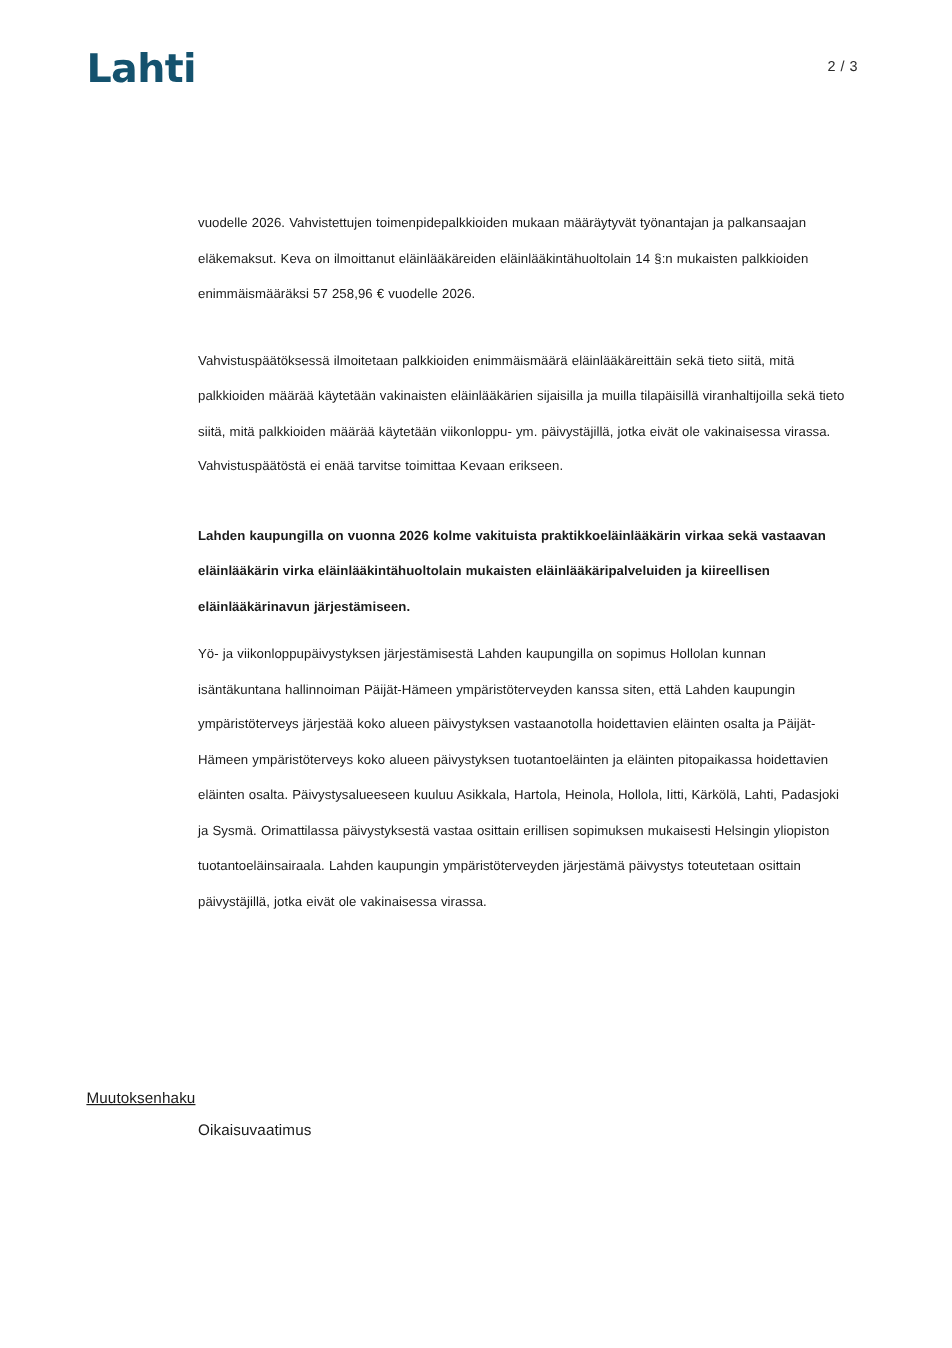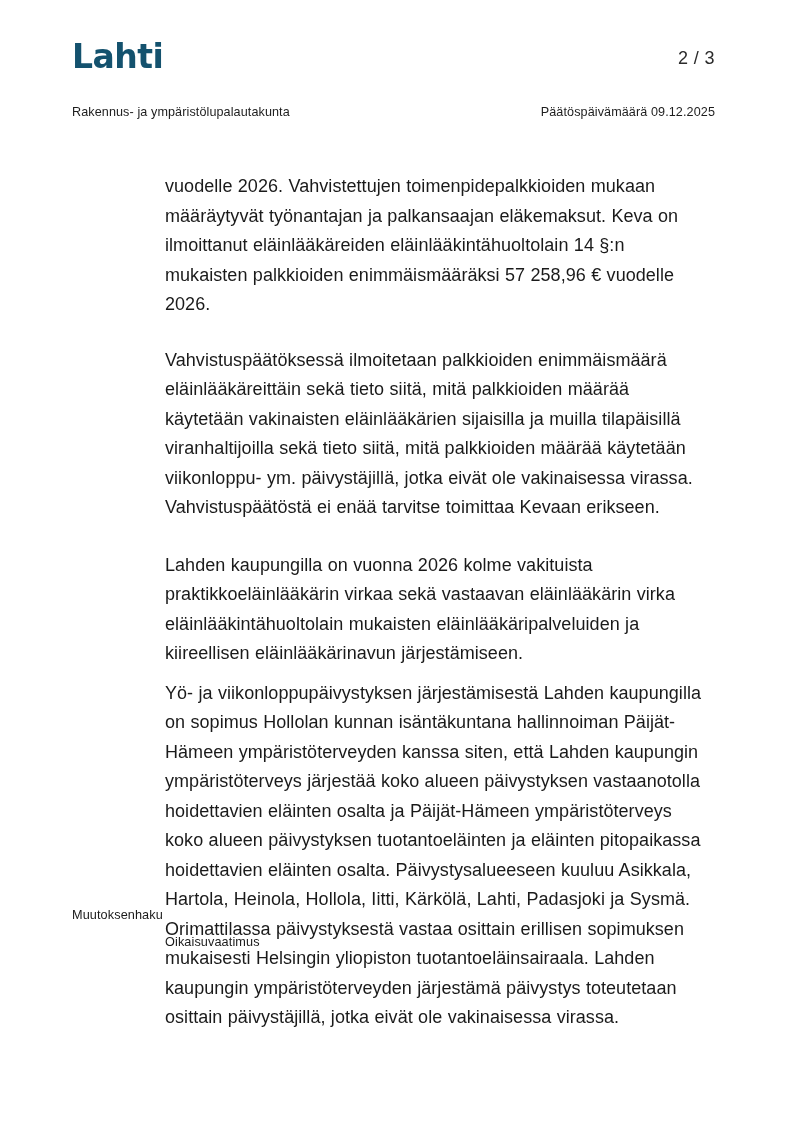--- a/index.html
+++ b/index.html
@@ -31,21 +31,21 @@
     font-size: 33px;
     font-weight: bold;
     letter-spacing: -0.5px;
     color: #14526e;
     line-height: 1;
   }
   .page-number {
     position: absolute;
     right: 78px;
     top: 48px;
-    font-size: 18px;
+    font-size: 12px;
     color: #2b2b2b;
     letter-spacing: 0.4px;
   }
 
   .meta-row {
     position: absolute;
     left: 72px;
     right: 78px;
     top: 105px;
     display: flex;
@@ -60,64 +60,61 @@
   }
 
   
   .content {
     position: absolute;
     left: 165px;
     top: 172px;
     width: 545px;
   }
   .para {
-    font-size: 18px;
+    font-size: 11px;
     line-height: 29.5px;
     color: #1a1a1a;
     margin: 0 0 10px 0;
     text-align: left;
     letter-spacing: 0.05px;
     word-spacing: 0.3px;
   }
   .para.p2 { margin-top: 26px; }
-  .para.p3 { margin-top: 28px; }
+  .para.p3 { margin-top: 28px; font-weight: bold; }
   .para.p4 { margin-top: 0; }
 
   
   .section-heading {
     position: absolute;
     left: 72px;
     top: 908px;
     font-size: 12.7px;
     color: #1a1a1a;
     letter-spacing: 0.1px;
+    text-decoration: underline;
   }
   .section-sub {
     position: absolute;
     left: 165px;
     top: 935px;
     font-size: 12.7px;
     color: #1a1a1a;
     letter-spacing: 0.1px;
     text-align: center;
   }
 </style>
 </head>
 <body>
 
 <div class="page">
 
   <div class="logo">Lahti</div>
 
   <div class="page-number">2 / 3</div>
 
-  <div class="meta-row">
-    <div class="meta-left">Rakennus- ja ympäristölupalautakunta</div>
-    <div class="meta-right">Päätöspäivämäärä 09.12.2025</div>
-  </div>
 
   <div class="content">
     <p class="para p1">vuodelle 2026. Vahvistettujen toimenpidepalkkioiden mukaan määräytyvät työnantajan ja palkansaajan eläkemaksut. Keva on ilmoittanut eläinlääkäreiden eläinlääkintähuoltolain 14 §:n mukaisten palkkioiden enimmäismääräksi 57 258,96 € vuodelle 2026.</p>
     <p class="para p2">Vahvistuspäätöksessä ilmoitetaan palkkioiden enimmäismäärä eläinlääkäreittäin sekä tieto siitä, mitä palkkioiden määrää käytetään vakinaisten eläinlääkärien sijaisilla ja muilla tilapäisillä viranhaltijoilla sekä tieto siitä, mitä palkkioiden määrää käytetään viikonloppu- ym. päivystäjillä, jotka eivät ole vakinaisessa virassa. Vahvistuspäätöstä ei enää tarvitse toimittaa Kevaan erikseen.</p>
     <p class="para p3">Lahden kaupungilla on vuonna 2026 kolme vakituista praktikkoeläinlääkärin virkaa sekä vastaavan eläinlääkärin virka eläinlääkintähuoltolain mukaisten eläinlääkäripalveluiden ja kiireellisen eläinlääkärinavun järjestämiseen.</p>
     <p class="para p4">Yö- ja viikonloppupäivystyksen järjestämisestä Lahden kaupungilla on sopimus Hollolan kunnan isäntäkuntana hallinnoiman Päijät-Hämeen ympäristöterveyden kanssa siten, että Lahden kaupungin ympäristöterveys järjestää koko alueen päivystyksen vastaanotolla hoidettavien eläinten osalta ja Päijät-Hämeen ympäristöterveys koko alueen päivystyksen tuotantoeläinten ja eläinten pitopaikassa hoidettavien eläinten osalta. Päivystysalueeseen kuuluu Asikkala, Hartola, Heinola, Hollola, Iitti, Kärkölä, Lahti, Padasjoki ja Sysmä. Orimattilassa päivystyksestä vastaa osittain erillisen sopimuksen mukaisesti Helsingin yliopiston tuotantoeläinsairaala. Lahden kaupungin ympäristöterveyden järjestämä päivystys toteutetaan osittain päivystäjillä, jotka eivät ole vakinaisessa virassa.</p>
   </div>
 
   <div class="section-heading">Muutoksenhaku</div>
   <div class="section-sub">Oikaisuvaatimus</div>

